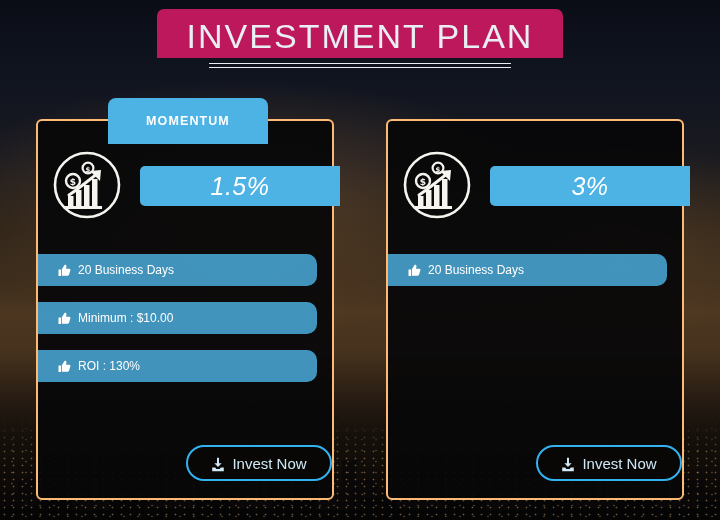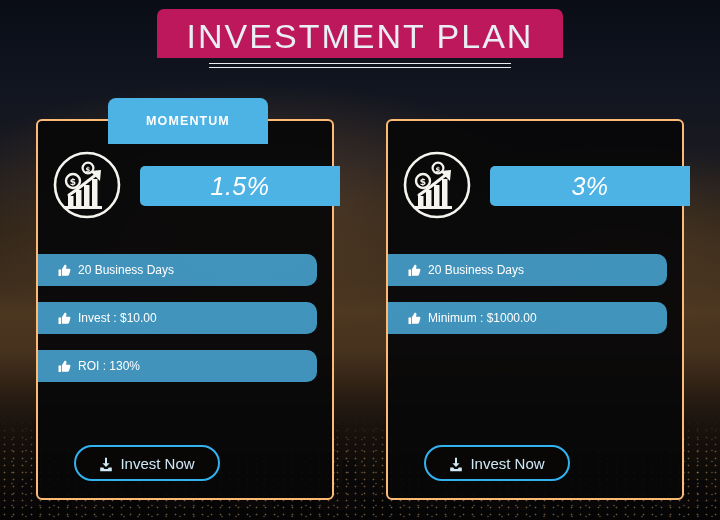--- a/index.html
+++ b/index.html
@@ -205,23 +205,23 @@
     margin-right: 6px;
     flex: 0 0 auto;
     position: relative;
     top: 0px;
   }
   .feature-text { white-space: nowrap; }
 
   
   .invest-wrap {
     position: absolute;
-    left: 0; right: 13px;
+    left: 0; right: 0;
     bottom: 17px;
-    text-align: left;
+    text-align: right;
     padding-left: 36px;
   }
   .invest-btn {
     display: inline-flex;
     align-items: center;
     justify-content: center;
     gap: 7px;
     min-width: 146px;
     height: 36px;
     padding: 0 18px;
@@ -305,21 +305,21 @@
           <div class="feature">
             <svg class="thumb-icon" viewBox="0 0 16 16">
               <path d="M5.2,6.6 L8.0,2.0 C9.1,1.6 10.3,2.4 10.1,3.6 L9.6,6.0 L13.1,6.0 C14.0,6.0 14.6,6.9 14.3,7.7 L12.8,12.6 C12.6,13.3 12.0,13.7 11.3,13.7 L5.2,13.7 Z M1.6,6.8 L4.3,6.8 L4.3,13.9 L1.6,13.9 Z" fill="#ffffff"></path>
             </svg>
             <span class="feature-text">20 Business Days</span>
           </div>
           <div class="feature">
             <svg class="thumb-icon" viewBox="0 0 16 16">
               <path d="M5.2,6.6 L8.0,2.0 C9.1,1.6 10.3,2.4 10.1,3.6 L9.6,6.0 L13.1,6.0 C14.0,6.0 14.6,6.9 14.3,7.7 L12.8,12.6 C12.6,13.3 12.0,13.7 11.3,13.7 L5.2,13.7 Z M1.6,6.8 L4.3,6.8 L4.3,13.9 L1.6,13.9 Z" fill="#ffffff"></path>
             </svg>
-            <span class="feature-text">Invest : $10.00</span>
+            <span class="feature-text">Minimum : $10.00</span>
           </div>
           <div class="feature">
             <svg class="thumb-icon" viewBox="0 0 16 16">
               <path d="M5.2,6.6 L8.0,2.0 C9.1,1.6 10.3,2.4 10.1,3.6 L9.6,6.0 L13.1,6.0 C14.0,6.0 14.6,6.9 14.3,7.7 L12.8,12.6 C12.6,13.3 12.0,13.7 11.3,13.7 L5.2,13.7 Z M1.6,6.8 L4.3,6.8 L4.3,13.9 L1.6,13.9 Z" fill="#ffffff"></path>
             </svg>
             <span class="feature-text">ROI : 130%</span>
           </div>
         </div>
 
         <div class="invest-wrap">
@@ -359,26 +359,20 @@
           </div>
         </div>
 
         <div class="features">
           <div class="feature">
             <svg class="thumb-icon" viewBox="0 0 16 16">
               <path d="M5.2,6.6 L8.0,2.0 C9.1,1.6 10.3,2.4 10.1,3.6 L9.6,6.0 L13.1,6.0 C14.0,6.0 14.6,6.9 14.3,7.7 L12.8,12.6 C12.6,13.3 12.0,13.7 11.3,13.7 L5.2,13.7 Z M1.6,6.8 L4.3,6.8 L4.3,13.9 L1.6,13.9 Z" fill="#ffffff"></path>
             </svg>
             <span class="feature-text">20 Business Days</span>
           </div>
-          <div class="feature">
-            <svg class="thumb-icon" viewBox="0 0 16 16">
-              <path d="M5.2,6.6 L8.0,2.0 C9.1,1.6 10.3,2.4 10.1,3.6 L9.6,6.0 L13.1,6.0 C14.0,6.0 14.6,6.9 14.3,7.7 L12.8,12.6 C12.6,13.3 12.0,13.7 11.3,13.7 L5.2,13.7 Z M1.6,6.8 L4.3,6.8 L4.3,13.9 L1.6,13.9 Z" fill="#ffffff"></path>
-            </svg>
-            <span class="feature-text">Minimum : $1000.00</span>
-          </div>
         </div>
 
         <div class="invest-wrap">
           <div class="invest-btn">
             <svg class="dl-icon" viewBox="0 0 14 15">
               <path d="M6.0,0.8 L8.0,0.8 L8.0,6.2 L10.6,6.2 L7.0,10.0 L3.4,6.2 L6.0,6.2 Z" fill="#cfe9f7"></path>
               <path d="M1.2,10.6 L4.2,10.6 L5.4,12.0 L8.6,12.0 L9.8,10.6 L12.8,10.6 L12.8,14.2 L1.2,14.2 Z" fill="#cfe9f7"></path>
             </svg>
             <span>Invest Now</span>
           </div>

